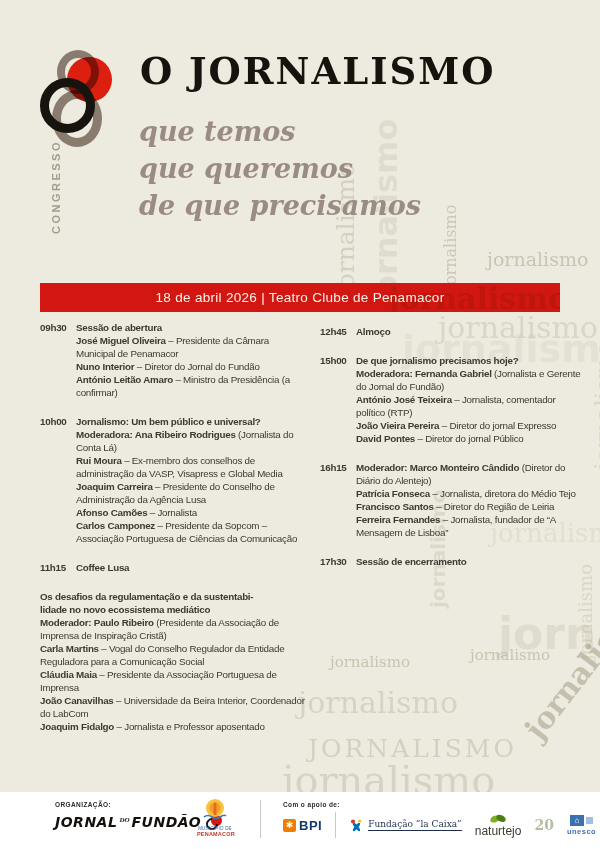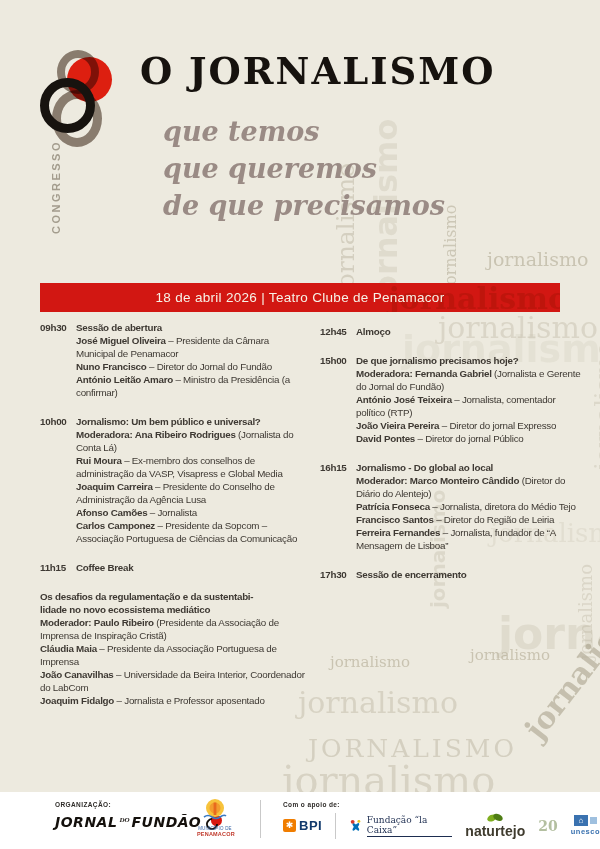--- a/index.html
+++ b/index.html
@@ -34,21 +34,21 @@
              border-radius:50%;z-index:2;mix-blend-mode:multiply;opacity:.92;}
   .eight-bottom{position:absolute;left:52px;top:90px;width:32px;height:39px;border:9px solid #8a7d73;
              border-radius:50%;z-index:2;mix-blend-mode:multiply;opacity:.92;}
   .logo-ring{position:absolute;left:40px;top:78px;width:37px;height:37px;border:9px solid #17130f;
              border-radius:50%;z-index:3;}
   .congresso{position:absolute;left:50px;top:234px;transform:rotate(-90deg);transform-origin:0 0;
              font-size:11px;font-weight:bold;letter-spacing:2.5px;color:#a39c8d;z-index:2;}
   
   .title{position:absolute;left:140px;top:51px;z-index:2;font-family:"DejaVu Serif",serif;
          font-weight:700;font-size:37px;letter-spacing:2px;color:#16120e;line-height:1.1;}
-  .subtitle{position:absolute;left:163px;top:113px;z-index:2;font-family:"DejaVu Serif",serif;
+  .subtitle{position:absolute;left:139px;top:113px;z-index:2;font-family:"DejaVu Serif",serif;
             font-style:italic;font-weight:700;font-size:27px;line-height:37px;color:#9a8b85;}
   
   .banner{position:absolute;left:40px;top:283px;width:520px;height:29px;background:#d21712;z-index:2;
           overflow:hidden;}
   .banner-text{position:relative;z-index:2;display:block;text-align:center;line-height:29px;
           color:#f7f2e7;font-size:13.5px;letter-spacing:.3px;}
   .banner-wm{position:absolute;right:-8px;top:-2px;z-index:1;font-family:"DejaVu Serif",serif;
           font-weight:bold;font-size:30px;color:#bb150c;opacity:.85;}
   
   .col{position:absolute;z-index:2;font-size:9.8px;line-height:13px;letter-spacing:-0.25px;}
@@ -78,21 +78,21 @@
   .fdiv{position:absolute;left:260px;top:8px;width:1px;height:38px;background:#c9c9c9;}
   .sponsors{position:absolute;left:283px;top:20px;display:flex;align-items:center;gap:13px;}
   .bpi{display:flex;align-items:center;gap:3px;}
   .bpi-icon{width:13px;height:13px;background:#f07d00;border-radius:2px;color:#ffffff;font-size:9px;
             line-height:13px;text-align:center;}
   .bpi-label{font-weight:bold;font-size:13px;color:#123a6d;letter-spacing:.5px;}
   .sdiv{width:1px;height:26px;background:#c9c9c9;}
   .lacaixa{display:flex;align-items:center;gap:4px;}
   .lacaixa-label{font-family:"DejaVu Serif",serif;font-size:9px;color:#1d2d50;border-bottom:1px solid #1d2d50;padding-bottom:1px;}
   .naturtejo{display:flex;flex-direction:column;align-items:center;}
-  .naturtejo-label{font-size:14px;font-weight:bold;color:#3f3b2e;}
+  .naturtejo-label{font-size:12px;font-weight:normal;color:#3f3b2e;}
   .g20{font-size:14px;font-weight:bold;color:#b3bfa0;font-family:"DejaVu Serif",serif;}
   .unesco{display:flex;flex-direction:column;align-items:center;gap:1px;}
   .unesco-box{display:flex;gap:2px;align-items:flex-start;}
   .unesco-main{width:14px;height:11px;background:#3a72b0;color:#fff;font-size:8px;line-height:11px;text-align:center;}
   .unesco-sq{width:7px;height:7px;background:#9fc0df;margin-top:2px;}
   .unesco-label{font-size:7.5px;font-weight:bold;color:#3a72b0;letter-spacing:.5px;}
 </style>
 </head>
 <body>
 
@@ -133,46 +133,47 @@
     <span class="banner-wm">jornalismo</span>
     <span class="banner-text">18 de abril 2026 | Teatro Clube de Penamacor</span>
   </div>
 
   <div class="col col-left">
       <div class="session">
         <div class="time">09h30</div>
         <div class="session-body">
           <div class="session-title">Sessão de abertura</div>
           <div class="entry"><span class="entry-name">José Miguel Oliveira</span> – Presidente da Câmara Municipal de Penamacor</div>
-          <div class="entry"><span class="entry-name">Nuno Francisco</span> – Diretor do Jornal do Fundão</div>
+          <div class="entry"><span class="entry-name">Nuno Interior</span> – Diretor do Jornal do Fundão</div>
           <div class="entry"><span class="entry-name">António Leitão Amaro</span> – Ministro da Presidência (a confirmar)</div>
         </div>
       </div>
       <div class="session">
         <div class="time">10h00</div>
         <div class="session-body">
           <div class="session-title">Jornalismo: Um bem público e universal?</div>
           <div class="entry"><span class="entry-name">Moderadora: Ana Ribeiro Rodrigues</span> (Jornalista do Conta Lá)</div>
           <div class="entry"><span class="entry-name">Rui Moura</span> – Ex-membro dos conselhos de administração da VASP, Visapress e Global Media</div>
           <div class="entry"><span class="entry-name">Joaquim Carreira</span> – Presidente do Conselho de Administração da Agência Lusa</div>
           <div class="entry"><span class="entry-name">Afonso Camões</span> – Jornalista</div>
           <div class="entry"><span class="entry-name">Carlos Camponez</span> – Presidente da Sopcom – Associação Portuguesa de Ciências da Comunicação</div>
         </div>
       </div>
       <div class="session">
         <div class="time">11h15</div>
         <div class="session-body">
-          <div class="session-title">Coffee Break</div>
+          <div class="session-title">Coffee Lusa</div>
         </div>
       </div>
       <div class="session">
         <div class="session-body">
           <div class="session-title">Os desafios da regulamentação e da sustentabi-
 lidade no novo ecossistema mediático</div>
           <div class="entry"><span class="entry-name">Moderador: Paulo Ribeiro</span> (Presidente da Associação de Imprensa de Inspiração Cristã)</div>
+          <div class="entry"><span class="entry-name">Carla Martins</span> – Vogal do Conselho Regulador da Entidade Reguladora para a Comunicação Social</div>
           <div class="entry"><span class="entry-name">Cláudia Maia</span> – Presidente da Associação Portuguesa de Imprensa</div>
           <div class="entry"><span class="entry-name">João Canavilhas</span> – Universidade da Beira Interior, Coordenador do LabCom</div>
           <div class="entry"><span class="entry-name">Joaquim Fidalgo</span> – Jornalista e Professor aposentado</div>
         </div>
       </div>
     </div>
   <div class="col col-right">
       <div class="session">
         <div class="time">12h45</div>
         <div class="session-body">
@@ -185,21 +186,20 @@
           <div class="session-title">De que jornalismo precisamos hoje?</div>
           <div class="entry"><span class="entry-name">Moderadora: Fernanda Gabriel</span> (Jornalista e Gerente do Jornal do Fundão)</div>
           <div class="entry"><span class="entry-name">António José Teixeira</span> – Jornalista, comentador político (RTP)</div>
           <div class="entry"><span class="entry-name">João Vieira Pereira</span> – Diretor do jornal Expresso</div>
           <div class="entry"><span class="entry-name">David Pontes</span> – Diretor do jornal Público</div>
         </div>
       </div>
       <div class="session">
         <div class="time">16h15</div>
         <div class="session-body">
-          <div class="session-title">Jornalismo - Do global ao local</div>
           <div class="entry"><span class="entry-name">Moderador: Marco Monteiro Cândido</span> (Diretor do Diário do Alentejo)</div>
           <div class="entry"><span class="entry-name">Patrícia Fonseca</span> – Jornalista, diretora do Médio Tejo</div>
           <div class="entry"><span class="entry-name">Francisco Santos</span> – Diretor do Região de Leiria</div>
           <div class="entry"><span class="entry-name">Ferreira Fernandes</span> – Jornalista, fundador de “A Mensagem de Lisboa”</div>
         </div>
       </div>
       <div class="session">
         <div class="time">17h30</div>
         <div class="session-body">
           <div class="session-title">Sessão de encerramento</div>

